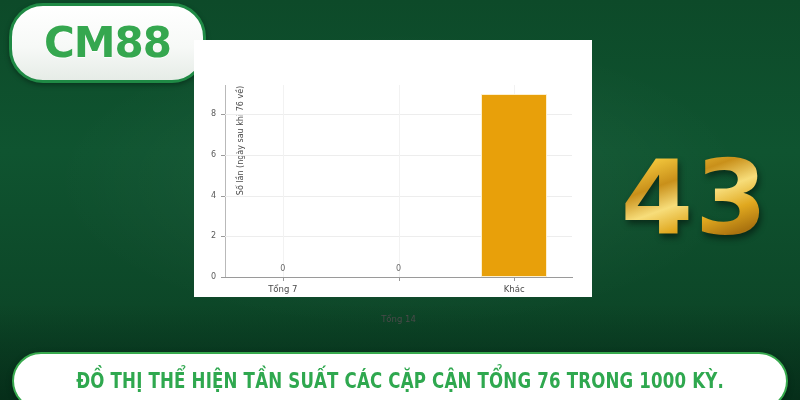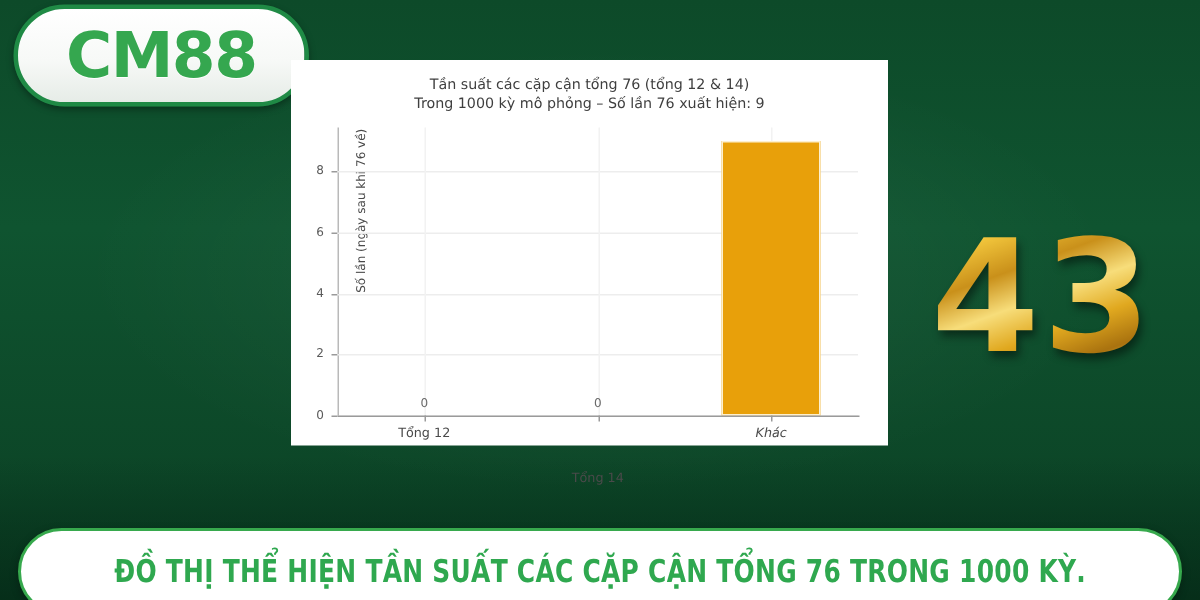--- a/index.html
+++ b/index.html
@@ -16,21 +16,21 @@
       radial-gradient(ellipse 70% 60% at 50% 45%, rgba(255,255,255,0.06) 0%, rgba(0,0,0,0) 62%),
       linear-gradient(180deg,#0d4a29 0%,#0f5430 38%,#0b3f23 100%);
   }
   #bg-bottom-shade{
     position:absolute;left:0;right:0;bottom:0;height:96px;
     background:linear-gradient(180deg,rgba(4,40,22,0) 0%,rgba(4,40,22,0.75) 100%);
   }
 
   
   #logo{
-    position:absolute;left:9px;top:3px;width:197px;height:68px;
+    position:absolute;left:9px;top:3px;width:197px;height:80px;
     border-radius:34px;
     background:linear-gradient(180deg,#ffffff 0%,#f7f9f7 55%,#e6ece7 100%);
     border:3px solid #1f8a45;
     box-shadow:0 2px 5px rgba(0,0,0,0.35);
     display:flex;align-items:center;justify-content:center;
     box-sizing:border-box;
   }
   #logo-text{
     font-family:"DejaVu Sans","Liberation Sans",sans-serif;
     font-weight:bold;font-size:42px;letter-spacing:-1px;
@@ -134,24 +134,20 @@
 <div id="logo">
   <span id="logo-text">CM88</span>
 </div>
 
 <div id="gold-number">
   <span id="gold-number-text">43</span>
 </div>
 
 <div id="chart-panel">
 
-  <div id="chart-title-block">
-    <span id="chart-title-line1">Tần suất các cặp cận tổng 76 (tổng 12 &amp; 14)</span>
-    <span id="chart-title-line2">Trong 1000 kỳ mô phỏng – Số lần 76 xuất hiện: 9</span>
-  </div>
 
   <div id="plot-wrap">
     <div id="axis-y-title">Số lần (ngày sau khi 76 về)</div>
     <div id="ytick-labels-host">
         <div class="tick-label-y" style="top: 233px; left: 4px;">0</div>
         <div class="tick-label-y" style="top: 192.365px; left: 4px;">2</div>
         <div class="tick-label-y" style="top: 151.73px; left: 4px;">4</div>
         <div class="tick-label-y" style="top: 111.095px; left: 4px;">6</div>
         <div class="tick-label-y" style="top: 70.4603px; left: 4px;">8</div>
       </div>
@@ -172,25 +168,25 @@
         <div class="gridline-v" style="left: 57.8333px;"></div>
         <div class="bar-value-label" style="left: 37.8333px; width: 40px; top: 180px;">0</div>
         <div class="gridline-v" style="left: 173.5px;"></div>
         <div class="bar-value-label" style="left: 153.5px; width: 40px; top: 180px;">0</div>
         <div class="gridline-v" style="left: 289.167px;"></div>
         <div class="bar" style="left: 256.202px; width: 65.93px; height: 182.857px; background: rgb(232, 160, 10); border-color: rgb(253, 240, 207);"></div>
       </div>
     <div id="axis-x-line"></div>
     <div id="xtick-host">
         <div class="tick-mark-x" style="left: 88.8333px;"></div>
-        <div class="tick-label-x" style="left: 43.8333px; width: 90px;">Tổng 12</div>
+        <div class="tick-label-x" style="left: 43.8333px; width: 90px;">Tổng 7</div>
         <div class="tick-mark-x" style="left: 204.5px;"></div>
         <div class="tick-label-x" style="left: 159.5px; width: 90px; margin-top: 30px;">Tổng 14</div>
         <div class="tick-mark-x" style="left: 320.167px;"></div>
-        <div class="tick-label-x" style="left: 275.167px; width: 90px; font-style: italic;">Khác</div>
+        <div class="tick-label-x" style="left: 275.167px; width: 90px;">Khác</div>
       </div>
   </div>
 
 </div>
 
 <div id="caption-bar">
   <span id="caption-text">ĐỒ THỊ THỂ HIỆN TẦN SUẤT CÁC CẶP CẬN TỔNG 76 TRONG 1000 KỲ.</span>
 </div>
 
 </body></html>

